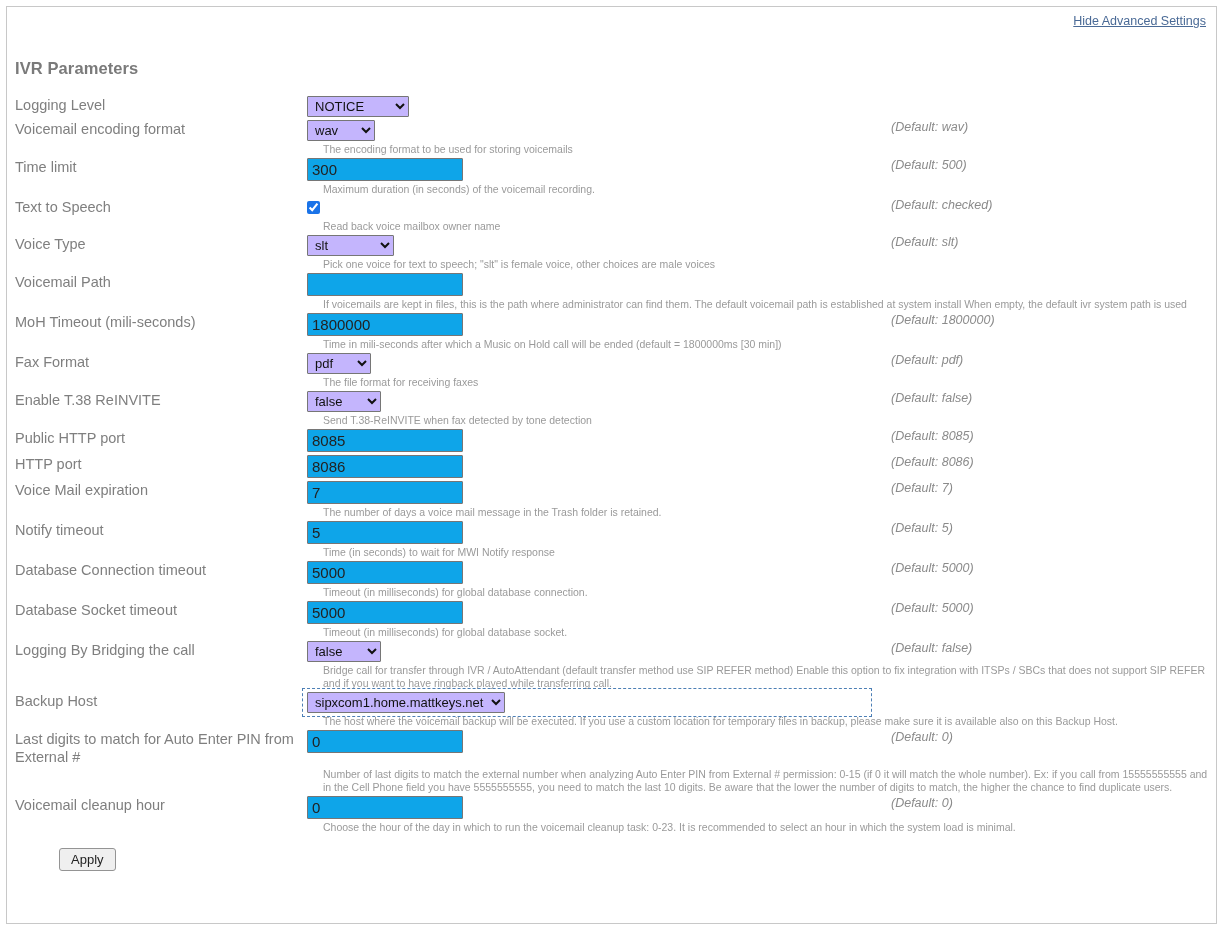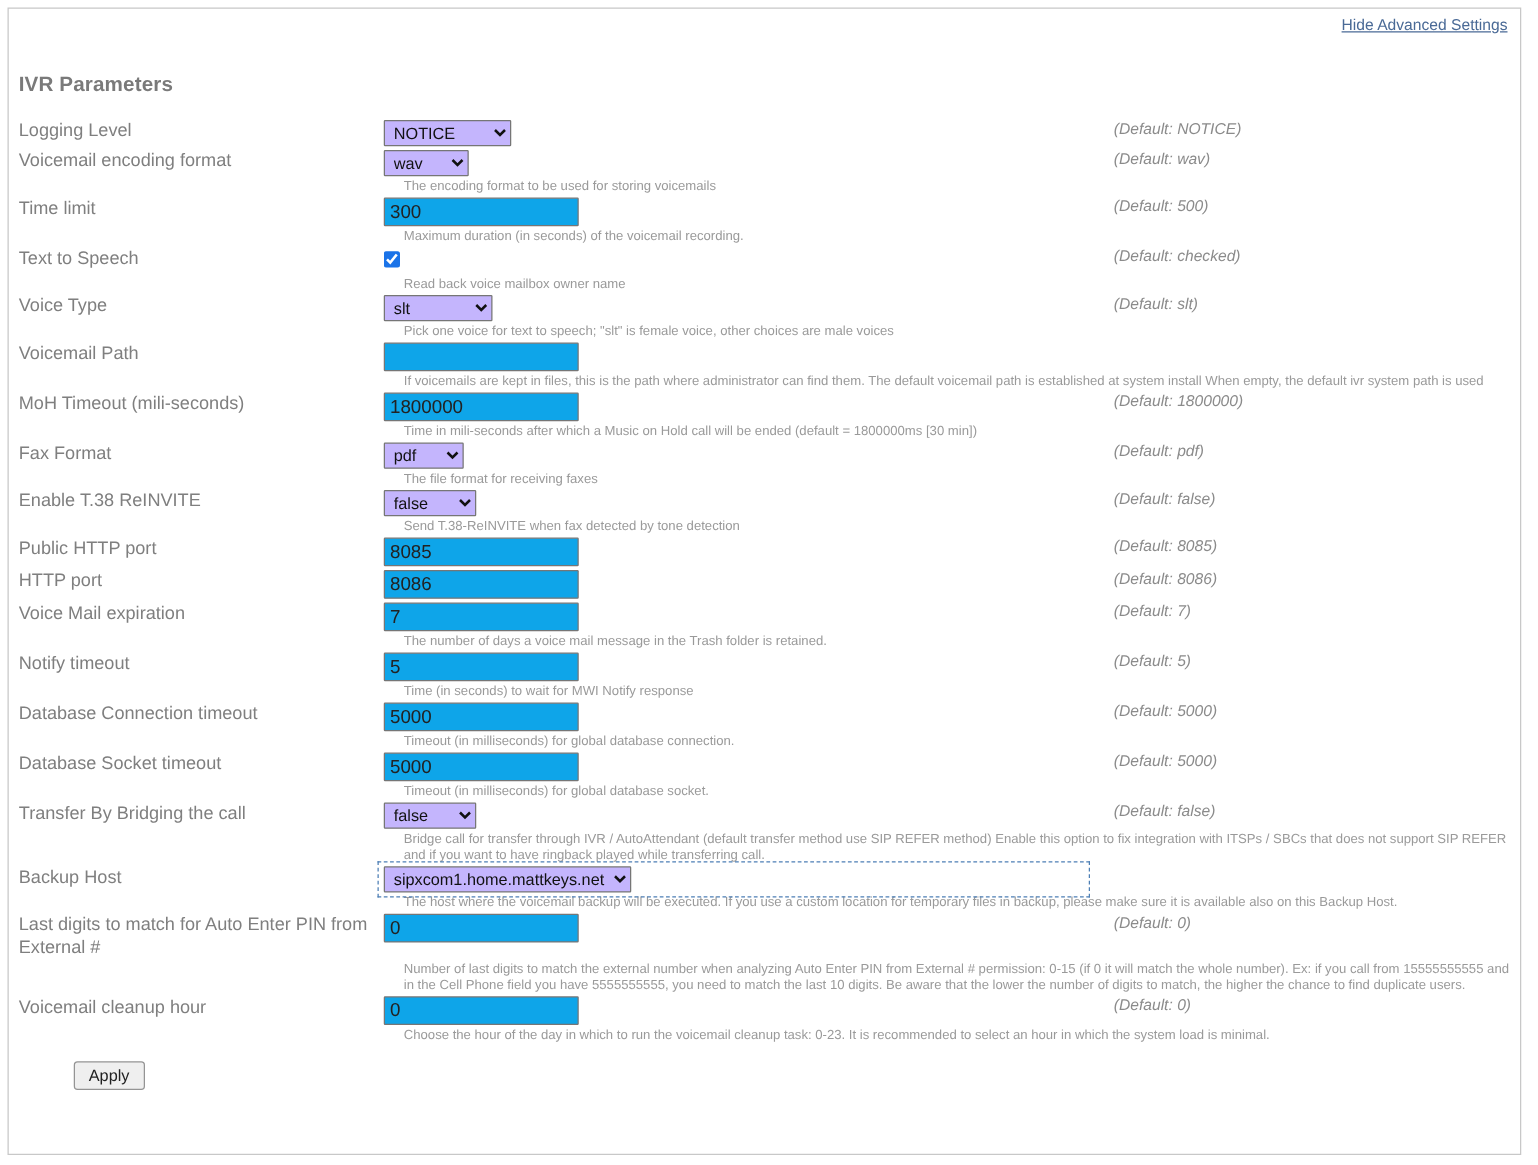--- a/index.html
+++ b/index.html
@@ -147,21 +147,20 @@
   <div class="adv-bar">
     <span class="adv-link">Hide Advanced Settings</span>
   </div>
 
   <div class="section-title">IVR Parameters</div>
 
   <div class="form" id="form-root">
       <div class="row">
         <div class="lbl">Logging Level</div>
         <div class="ctrl"><select style="width: 102px;"><option>NOTICE</option><option>DEBUG</option><option>INFO</option><option>WARNING</option><option>ERROR</option><option>CRIT</option><option>ALERT</option><option>EMERG</option></select></div>
-        <div class="dflt">(Default: NOTICE)</div>
       </div>
       <div class="gap-xs"></div>
       <div class="row">
         <div class="lbl">Voicemail encoding format</div>
         <div class="ctrl"><select style="width: 68px;"><option>wav</option><option>mp3</option><option>au</option></select></div>
         <div class="dflt">(Default: wav)</div>
       </div>
       <div class="hint-row">
         <div class="hint">The encoding format to be used for storing voicemails</div>
       </div>
@@ -259,21 +258,21 @@
       </div>
       <div class="row">
         <div class="lbl">Database Socket timeout</div>
         <div class="ctrl"><input type="text" value="5000" style=""></div>
         <div class="dflt">(Default: 5000)</div>
       </div>
       <div class="hint-row">
         <div class="hint">Timeout (in milliseconds) for global database socket.</div>
       </div>
       <div class="row">
-        <div class="lbl">Transfer By Bridging the call</div>
+        <div class="lbl">Logging By Bridging the call</div>
         <div class="ctrl"><select style="width: 74px;"><option>false</option><option>true</option></select></div>
         <div class="dflt">(Default: false)</div>
       </div>
       <div class="hint-row">
         <div class="hint">Bridge call for transfer through IVR / AutoAttendant (default transfer method use SIP REFER method) Enable this option to fix integration with ITSPs / SBCs that does not support SIP REFER and if you want to have ringback played while transferring call.</div>
       </div>
       <div class="row">
         <div class="lbl">Backup Host</div>
         <div class="ctrl">
           <span class="sel-wrap focused wide"><select style="width: 198px;"><option>sipxcom1.home.mattkeys.net</option></select></span>

